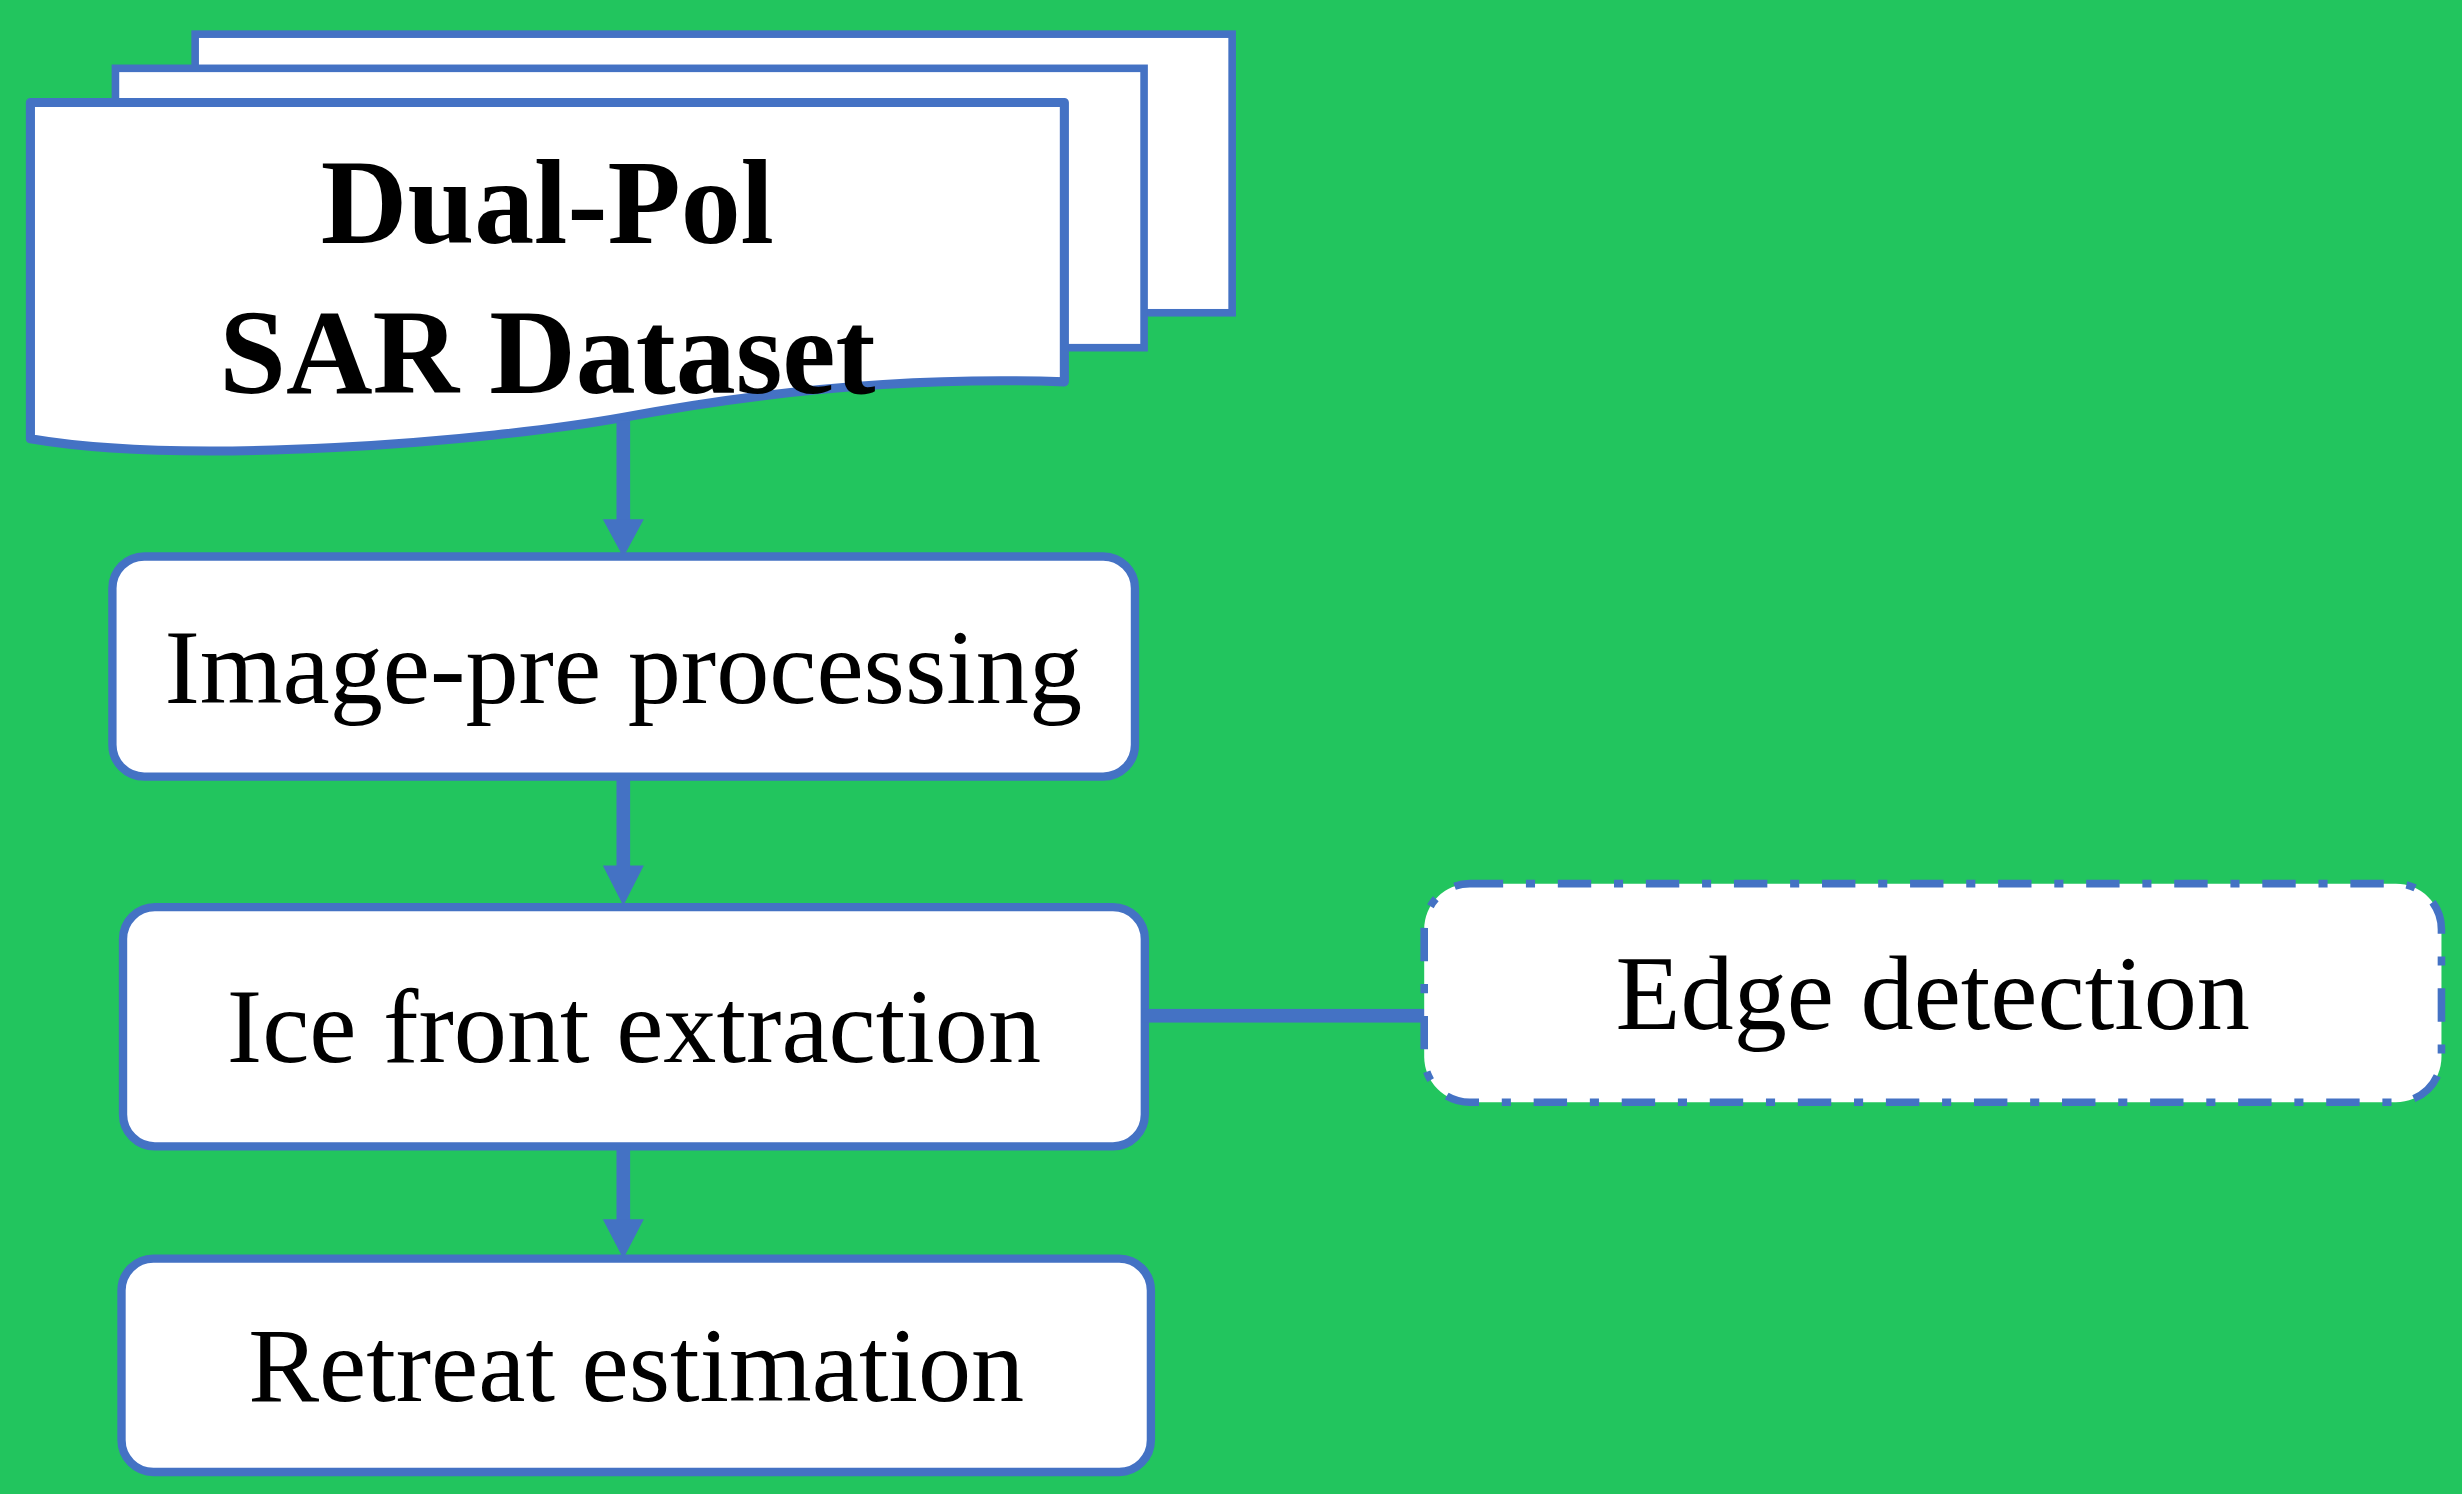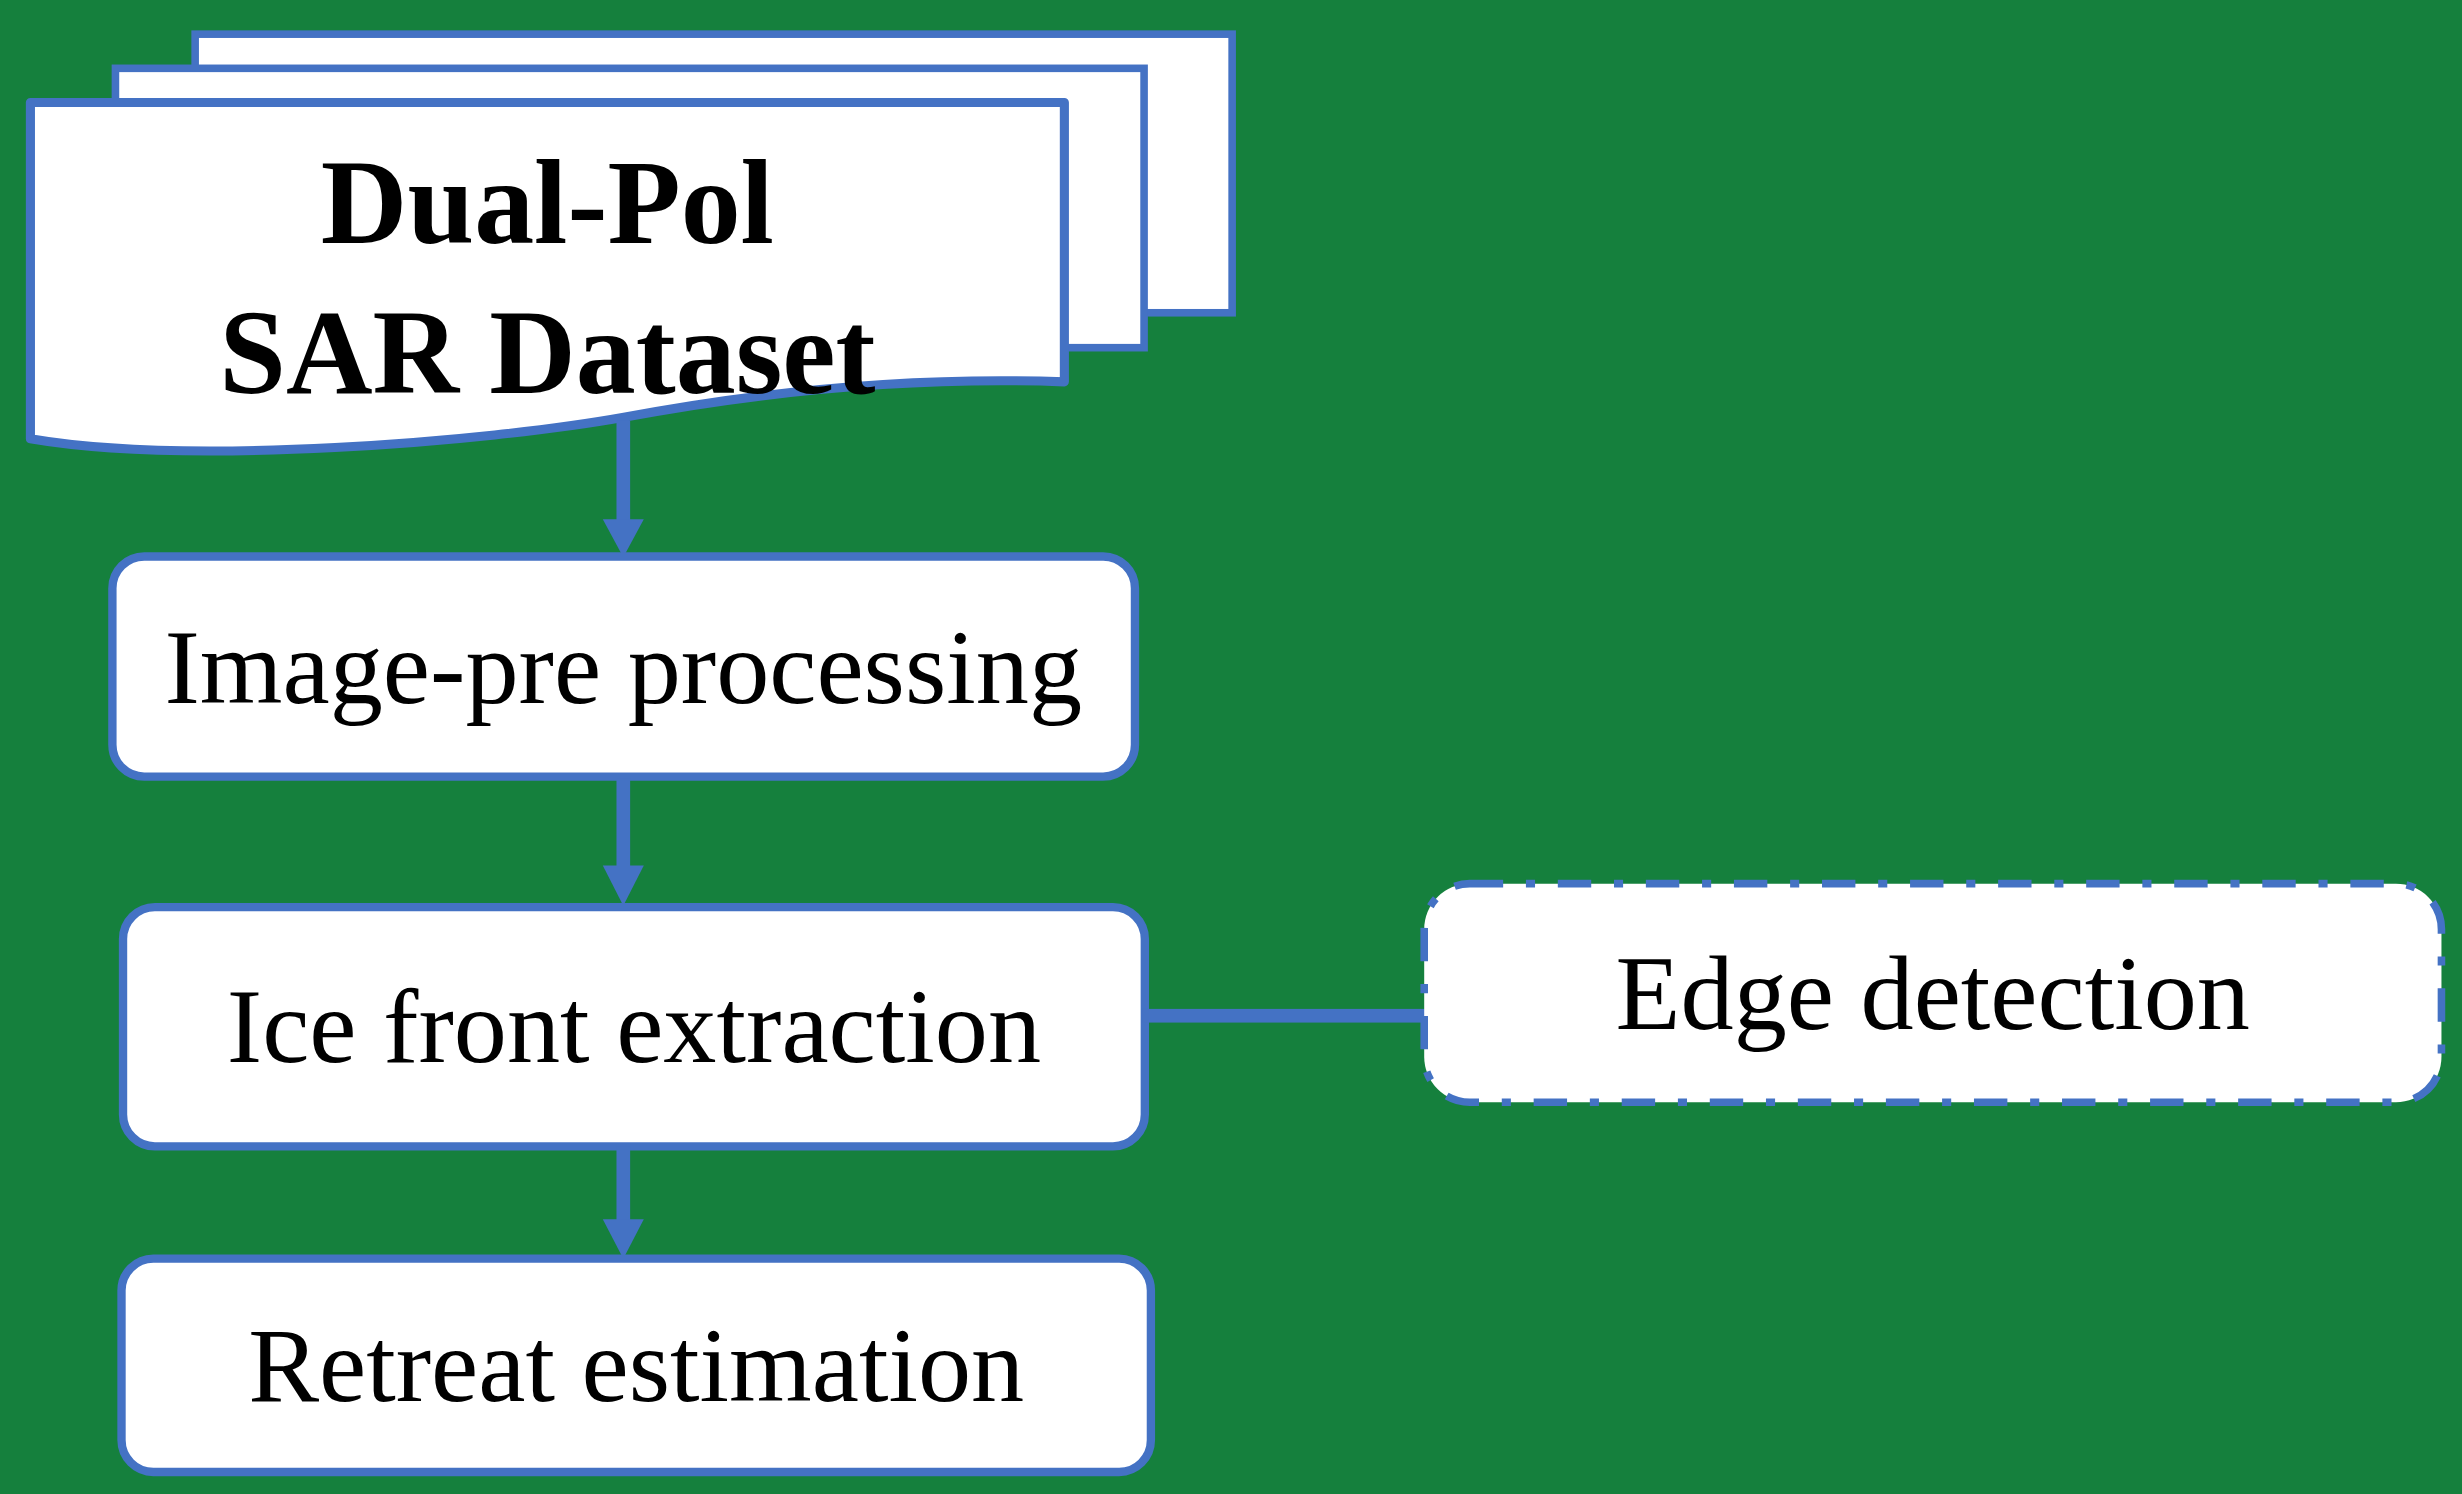--- a/index.html
+++ b/index.html
@@ -8,21 +8,21 @@
     background: #FFFFFF;
     width: 2462px;
     height: 1494px;
     overflow: hidden;
     font-family: "Liberation Serif", serif;
   }
   .canvas-wrap {
     position: relative;
     width: 2462px;
     height: 1494px;
-    background: #15803d;
+    background: #22c55e;
   }
   svg { display: block; }
 
   .shape {
     fill: #FFFFFF;
     stroke: #4472C4;
     stroke-width: 10;
   }
   .page { stroke-width: 10; }
   .doc-front { stroke-width: 12; stroke-linejoin: round; }

